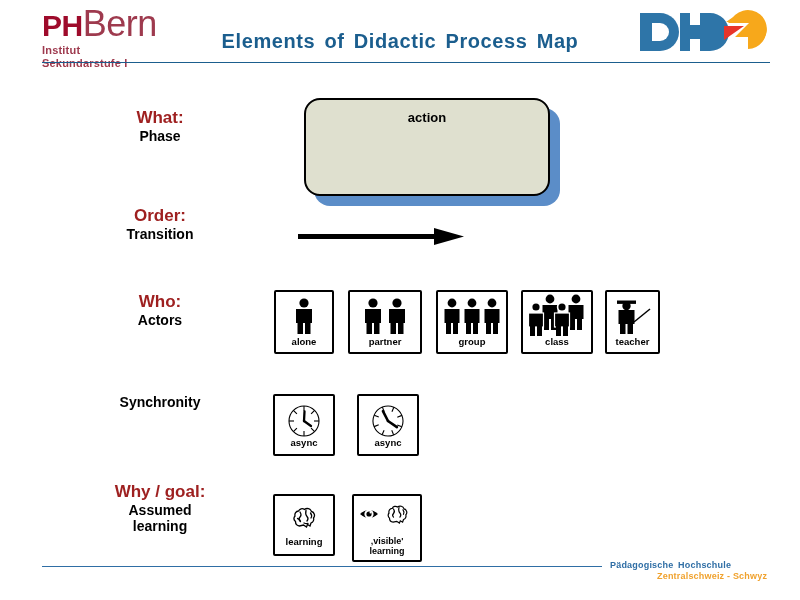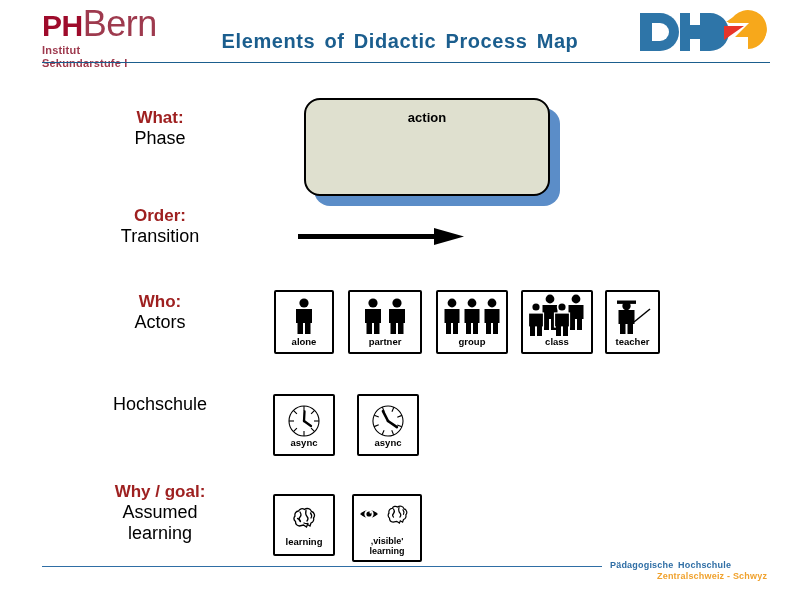--- a/index.html
+++ b/index.html
@@ -28,21 +28,21 @@
 
   
   .ftr-rule{position:absolute;left:42px;top:566px;width:560px;height:0;border-top:1.5px solid #2f6ea5;}
   .ftr-line1{position:absolute;left:610px;top:560px;font-size:9px;font-weight:bold;color:#2f6ea5;letter-spacing:0.2px;word-spacing:2px;}
   .ftr-line2{position:absolute;left:657px;top:571px;font-size:9px;font-weight:bold;color:#f0a22e;letter-spacing:0.2px;}
   .row-label{
     position:absolute;left:60px;width:200px;text-align:center;
     line-height:1.16;
   }
   .row-label .q{display:block;font-size:17px;font-weight:bold;color:#9e2020;}
-  .row-label .a{display:block;font-size:18px;font-weight:normal;color:#000;}
+  .row-label .a{display:block;font-size:14px;font-weight:bold;color:#000;}
 
   
   .action-wrap{position:absolute;left:272px;top:98px;width:258px;height:110px;margin-left:32px;}
   .action-shadow{
     position:absolute;left:10px;top:10px;width:246px;height:98px;
     background:#5b8dc8;border-radius:16px;
   }
   .action-box{
     position:absolute;left:0;top:0;width:246px;height:98px;
     background:#dfe0cf;border:2.5px solid #000;border-radius:16px;
@@ -244,21 +244,21 @@
           <rect x="7" y="25" width="5.5" height="11"></rect>
             <rect x="14.5" y="25" width="5.5" height="11"></rect>
         </g>
         <line x1="21" y1="24" x2="37" y2="11" stroke="#000" stroke-width="1.5"></line>
       </svg>
     </div>
     <div class="cap">teacher</div>
   </div>
 
   <div class="row-label" style="top:394px;">
-    <span class="a">Hochschule</span>
+    <span class="a">Synchronity</span>
   </div>
 
   <div class="card clock" style="left:273px;top:394px;width:62px;height:62px;">
     <div class="glyph">
       <svg width="40" height="38" viewBox="0 0 40 38">
         <g stroke="#000" stroke-width="1.1" fill="none">
           <circle cx="20" cy="18" r="15"></circle>
           <line x1="20" y1="3" x2="20" y2="8"></line>
           <line x1="20" y1="28" x2="20" y2="33"></line>
           <line x1="5" y1="18" x2="10" y2="18"></line>

